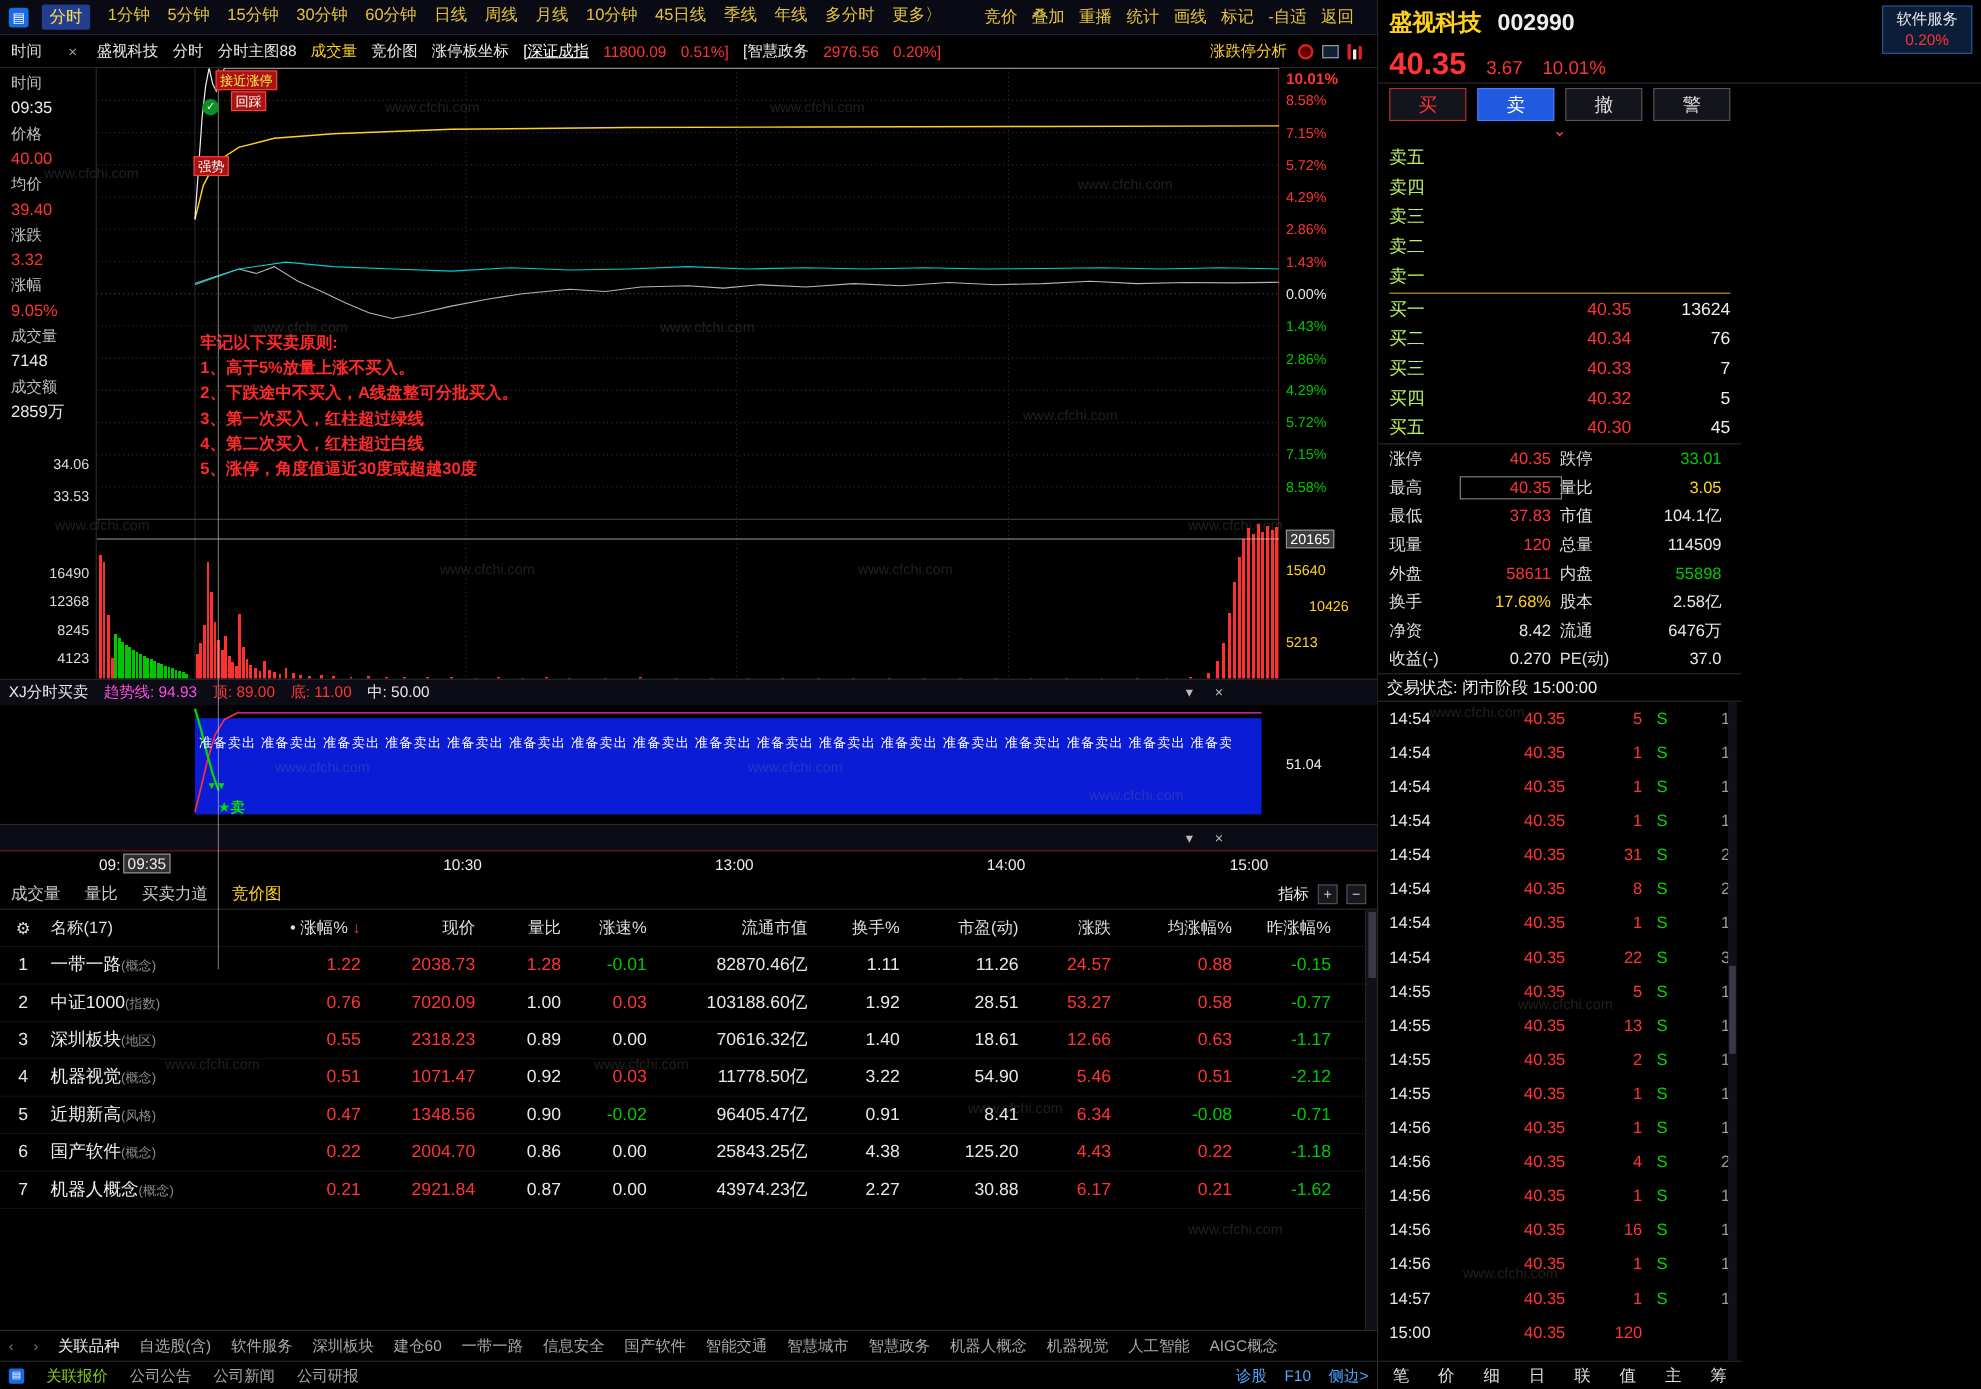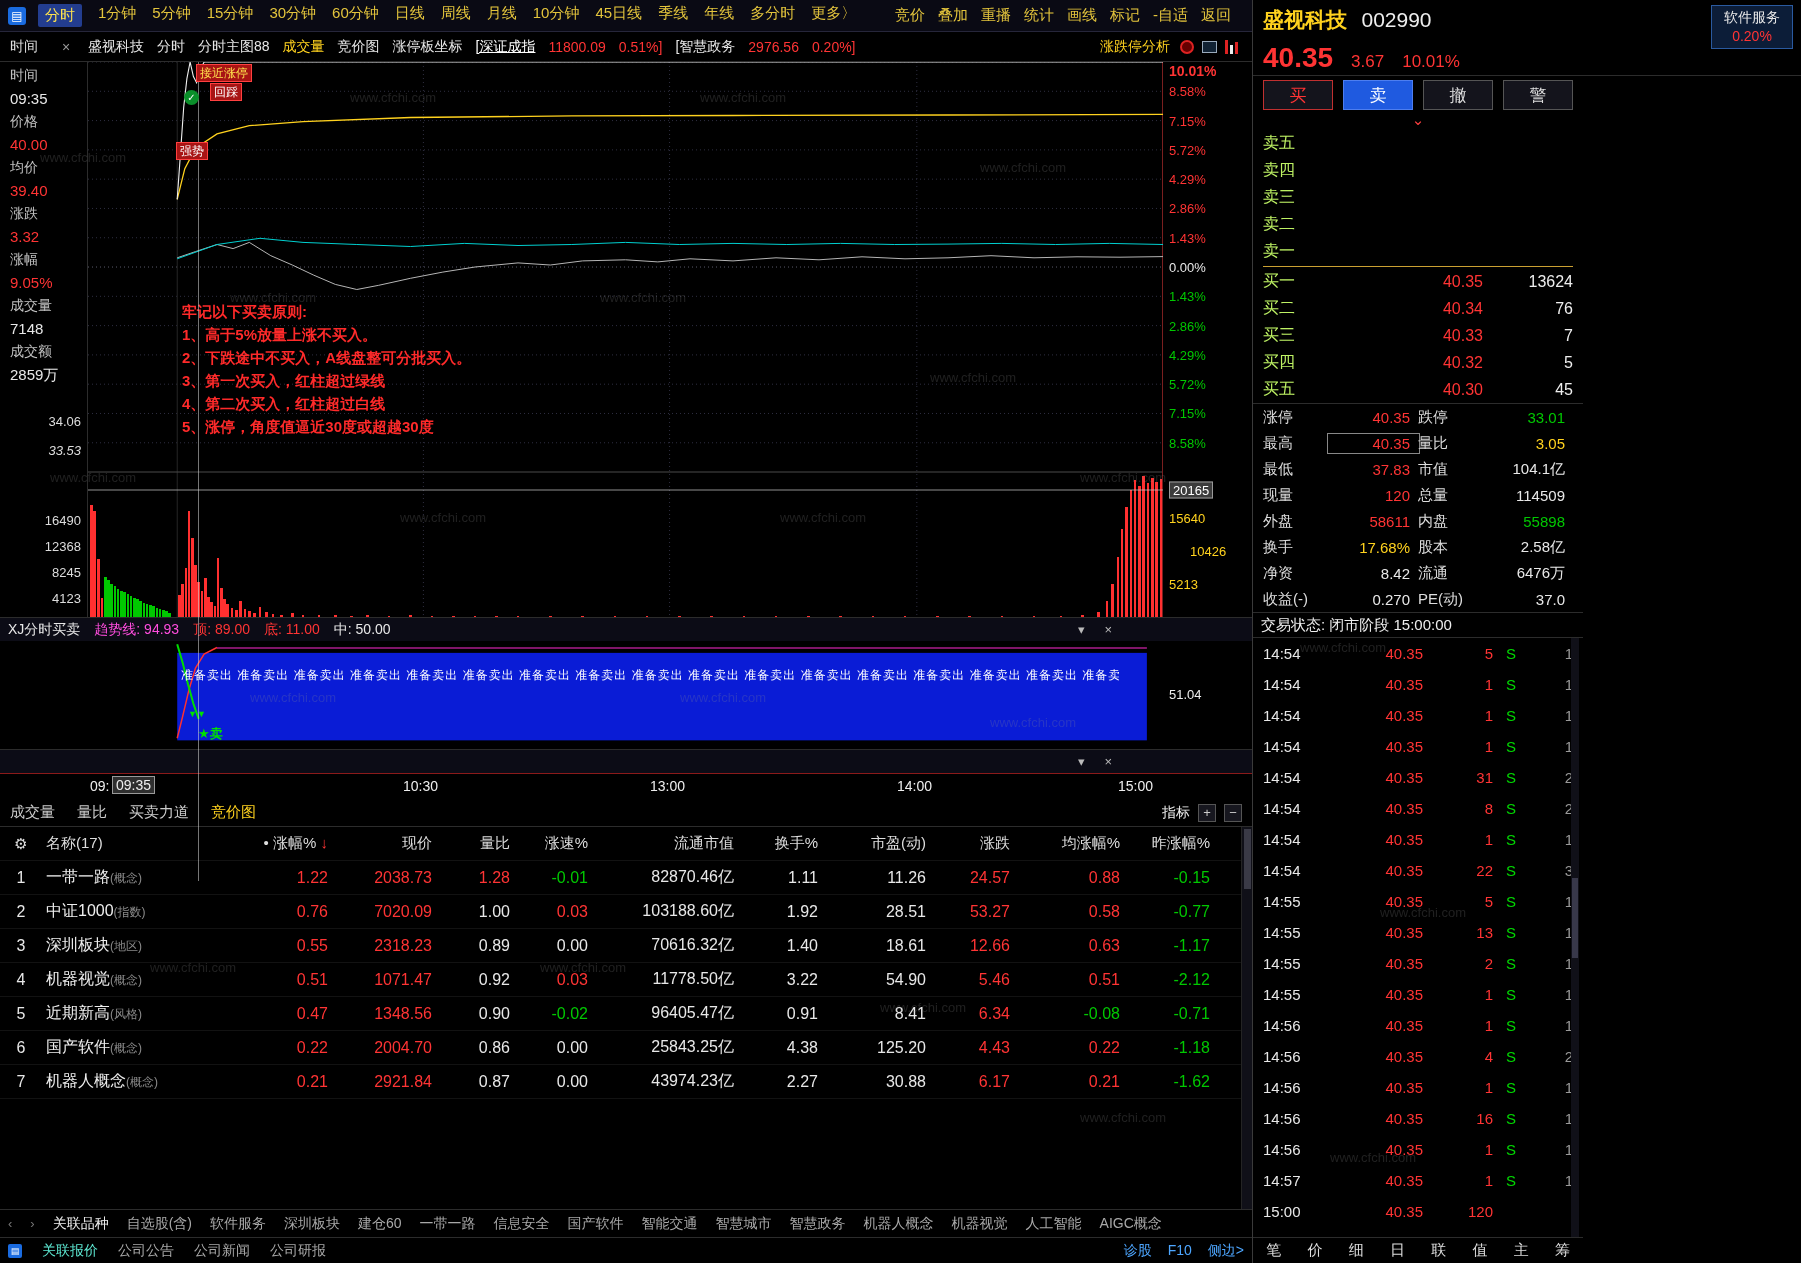--- a/index.html
+++ b/index.html
@@ -89,28 +89,28 @@
   .tbl-scroll .thumb{position:absolute;top:2px;left:2px;width:7px;height:60px;background:#3a3a46;}
 
   .reltabs{height:28px;border-top:1px solid #2c2c2c;display:flex;align-items:center;gap:18px;
            padding:0 8px;font-size:14px;color:#a8a8a8;flex:none;white-space:nowrap;}
   .reltabs .arr{color:#777;font-size:13px;}
   .reltabs .label{color:#f0f0f0;}
   .bottombar{height:26px;border-top:1px solid #2c2c2c;display:flex;align-items:center;gap:20px;
              padding:0 8px;font-size:14px;color:#a8a8a8;flex:none;}
   .bottombar .bicon{width:14px;height:14px;background:#1a6be0;border-radius:2px;display:inline-flex;
                     align-items:center;justify-content:center;color:#fff;font-size:9px;}
-  .bottombar .t.active{color:#5eead4;}
+  .bottombar .t.active{color:#84cc16;}
   .bottombar .links{margin-left:auto;display:flex;gap:16px;color:#4da6ff;}
 
   
   .right-panel{width:548px;display:flex;flex-direction:column;background:#000;flex:none;position:relative;}
   .rp-head{height:76px;position:relative;padding:6px 10px;border-bottom:1px solid #2c2c2c;flex:none;}
   .rp-name{color:#ffd21e;font-size:21px;font-weight:bold;}
-  .rp-code{color:#eee;font-size:21px;margin-left:10px;}
+  .rp-code{color:#eee;font-size:21px;margin-left:10px;font-weight:bold;}
   .sector-box{position:absolute;right:8px;top:5px;border:1px solid #2a5aa0;background:#0c1d38;
               padding:2px 12px;text-align:center;font-size:14px;line-height:19px;}
   .rp-price-row{margin-top:8px;display:flex;align-items:baseline;gap:18px;}
   .rp-last{font-size:28px;font-weight:bold;color:#ff3434;}
   .rp-chg,.rp-pct{font-size:17px;color:#ff3434;}
   .btns{height:40px;display:flex;gap:10px;padding:4px 10px;flex:none;width:330px;}
   .btn{width:70px;height:30px;display:flex;align-items:center;justify-content:center;font-size:17px;
        border:1px solid #555;background:#14141c;color:#ddd;}
   .btn.buy{color:#ff3434;border-color:#c03030;}
   .btn.active{background:#1f5ae0;border-color:#4d7ef0;color:#fff;}
@@ -217,21 +217,21 @@
             <div class="val up">39.40</div>
             <div class="lab">涨跌</div>
             <div class="val up">3.32</div>
             <div class="lab">涨幅</div>
             <div class="val up">9.05%</div>
             <div class="lab">成交量</div>
             <div class="val wh">7148</div>
             <div class="lab">成交额</div>
             <div class="val wh">2859万</div>
             <div class="mark" style="top: 352px;">34.06</div>
-            <div class="mark" style="top: 381px; font-style: italic;">33.53</div>
+            <div class="mark" style="top: 381px;">33.53</div>
             <div class="mark" style="top: 451px;">16490</div>
             <div class="mark" style="top: 477px;">12368</div>
             <div class="mark" style="top: 503px;">8245</div>
             <div class="mark" style="top: 529px;">4123</div>
           </div>
         <svg id="mainsvg" class="plot" width="1075" height="555" viewBox="0 0 1075 555">
             <line x1="0" y1="0" x2="1075" y2="0" stroke="#2e2e40" stroke-dasharray="1 3"></line>
             <line x1="0" y1="29.29" x2="1075" y2="29.29" stroke="#2e2e40" stroke-dasharray="1 3"></line>
             <line x1="0" y1="58.58" x2="1075" y2="58.58" stroke="#2e2e40" stroke-dasharray="1 3"></line>
             <line x1="0" y1="87.87" x2="1075" y2="87.87" stroke="#2e2e40" stroke-dasharray="1 3"></line>

